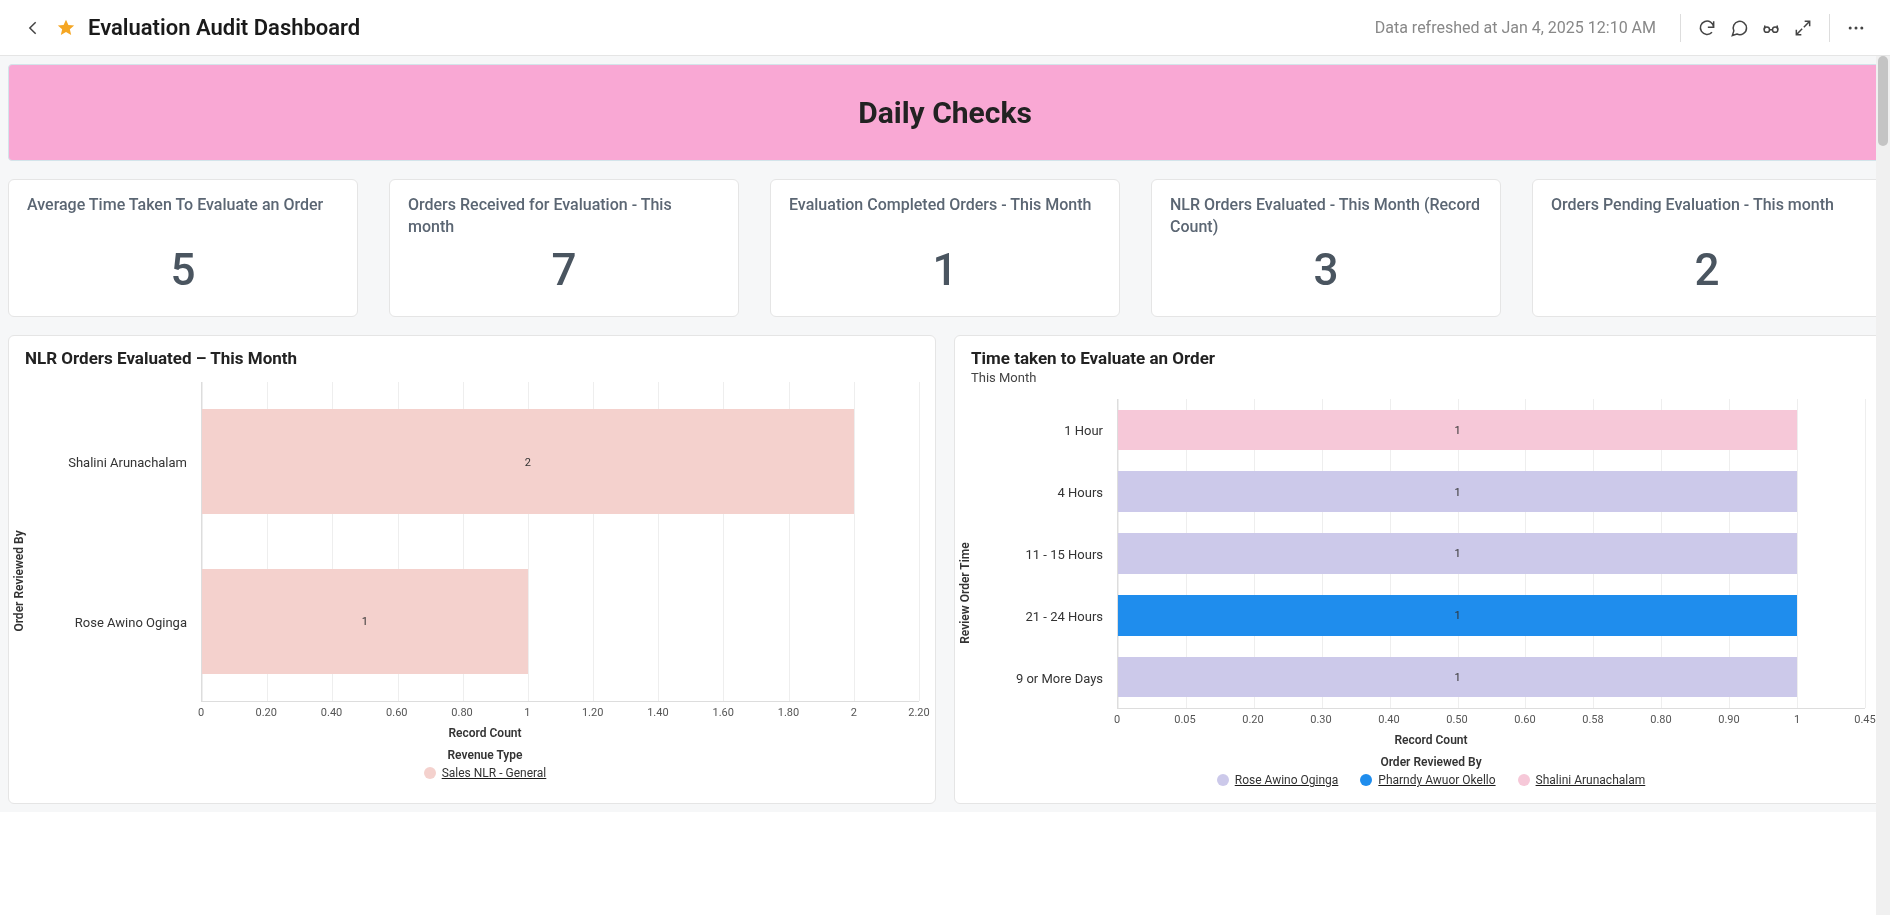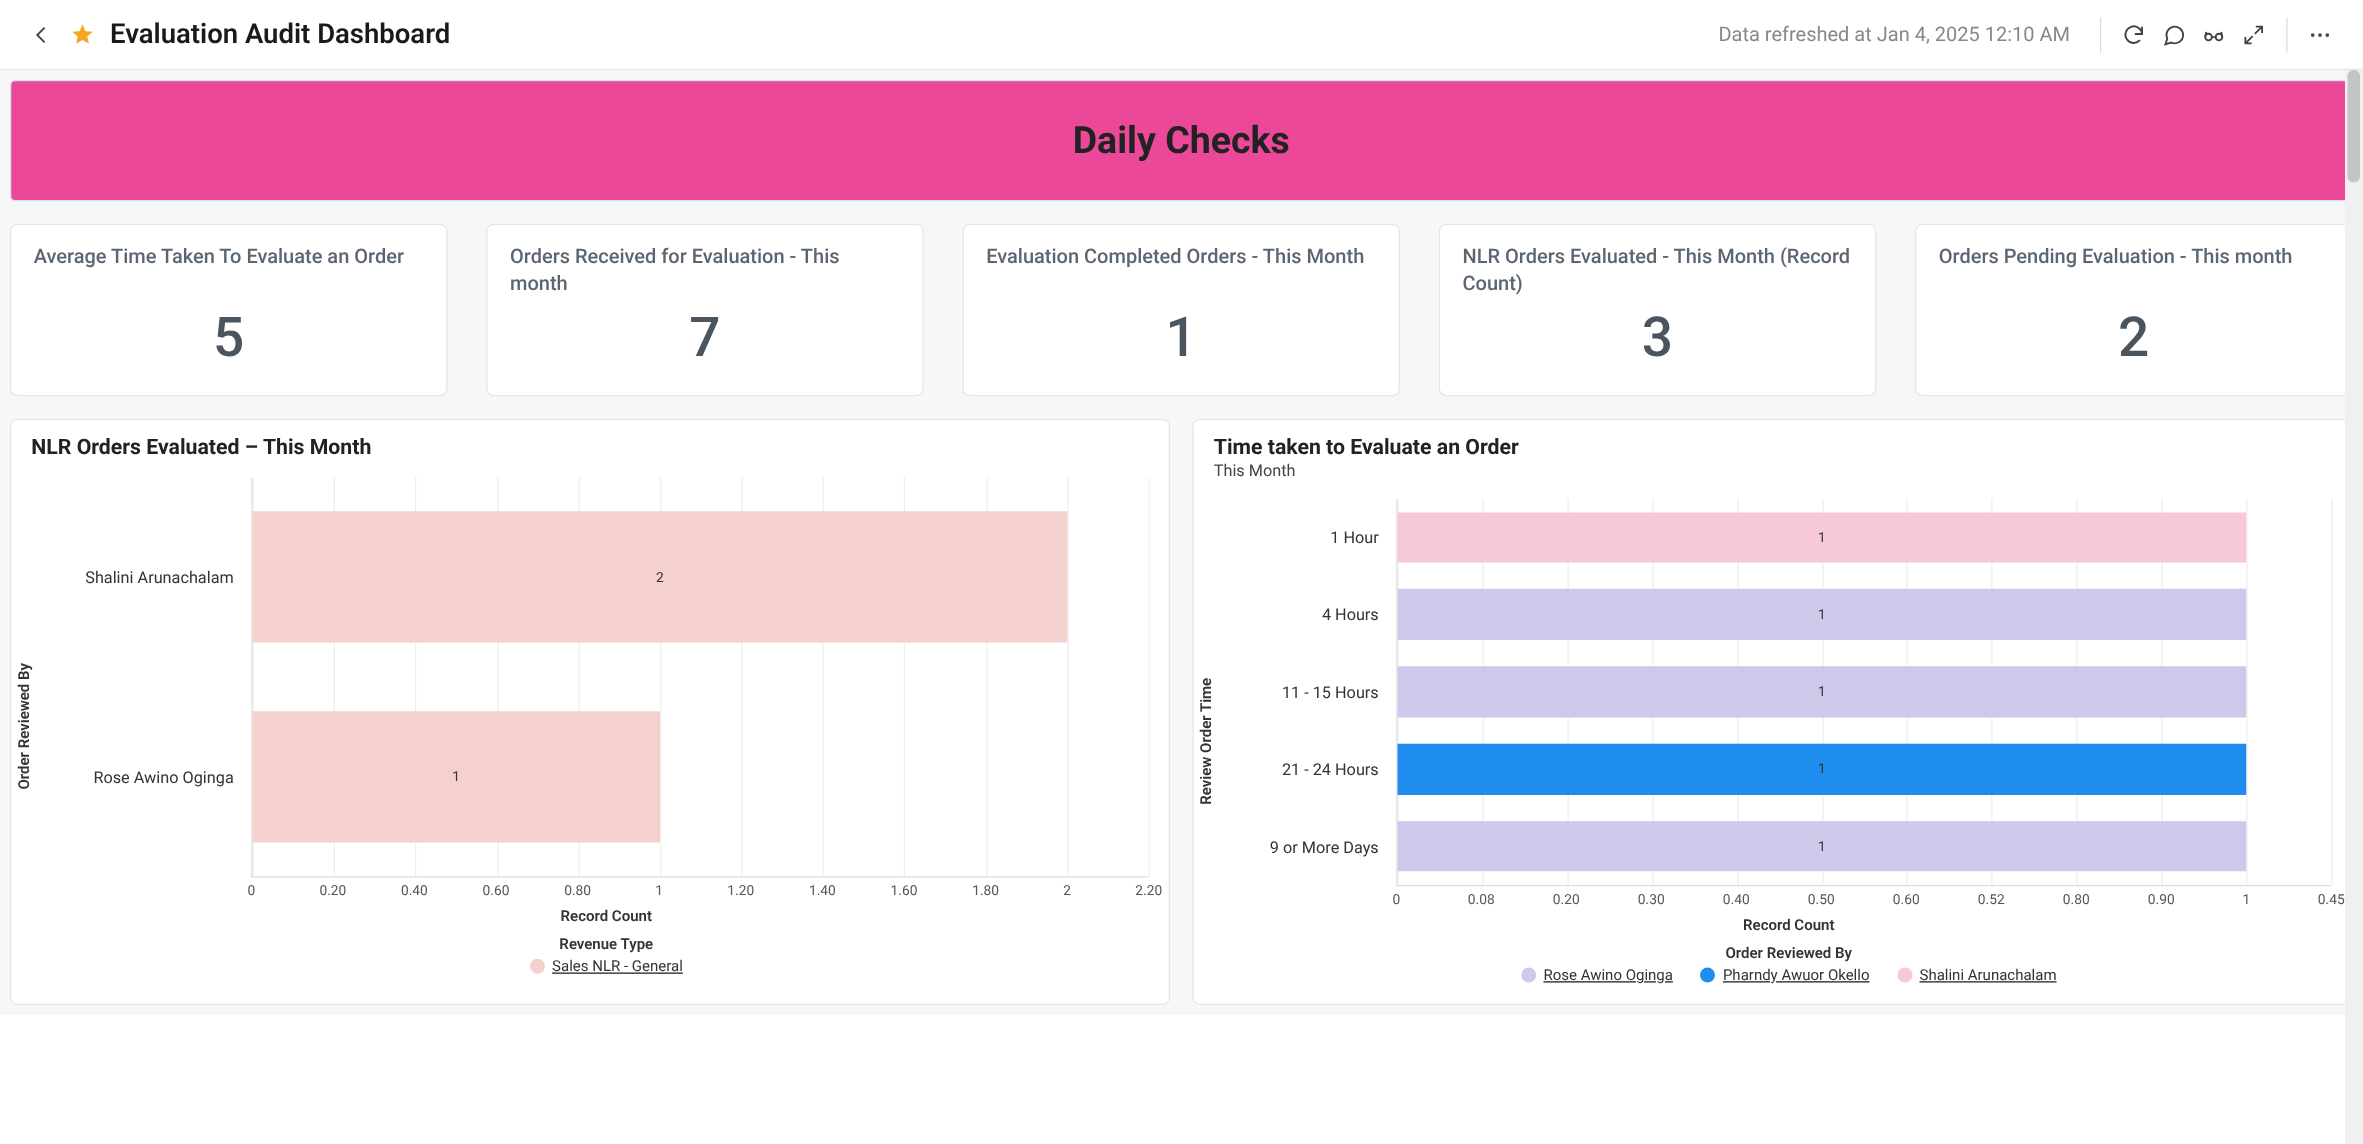--- a/index.html
+++ b/index.html
@@ -11,21 +11,21 @@
   .hdr .icon-btn { width:32px; height:32px; display:flex; align-items:center; justify-content:center; cursor:pointer; color:#444; border-radius:4px; }
   .hdr .star { color:#f5a623; }
   .hdr h1 { font-size:22px; font-weight:600; margin:0 0 0 6px; }
   .hdr .spacer { flex:1; }
   .hdr .refreshed { color:#888; font-size:16px; margin-right:14px;margin-left:34px;}
   .hdr .vr { width:1px; height:28px; background:#ddd; margin:0 10px;}
   .hdr svg { width:20px; height:20px; stroke:currentColor; fill:none; stroke-width:1.8; }
 
   
   .page { padding:8px; background:#f6f7f8; }
-  .banner { background:#ec4899; border:1px solid #d3e4ea; border-radius:4px; padding:30px 0; text-align:center; }
+  .banner { background:#f9a8d4; border:1px solid #d3e4ea; border-radius:4px; padding:30px 0; text-align:center; }
   .banner h2 { margin:0; font-size:30px; font-weight:700; color:#222; }
 
   .kpis { display:flex; gap:31px; margin:18px 0; }
   .kpi { flex:1; background:#fff; border:1px solid #e5e5e5; border-radius:6px; padding:14px 18px 20px; }
   .kpi .lbl { font-size:16px; color:#5b6673; font-weight:500; line-height:1.35; min-height:44px; }
   .kpi .val { font-size:44px; font-weight:500; color:#4a5560; text-align:center; margin-top:6px; }
 
   .charts { display:flex; gap:18px; }
   .card { flex:1; background:#fff; border:1px solid #e5e5e5; border-radius:6px; padding:12px 16px 16px; }
   .card .title { font-size:17px; font-weight:700; color:#222; }
@@ -252,27 +252,27 @@
                     <span class="dl">1</span>
                   </div>
                 </div>
               </div>
             </div>
           </div>
           <div style="display:flex">
             <div style="width:120px"></div>
             <div class="hbar-ticks" style="flex:1">
               <span style="left:0%">0</span>
-              <span style="left:9.090909090909092%">0.08</span>
+              <span style="left:9.090909090909092%">0.05</span>
               <span style="left:18.181818181818183%">0.20</span>
               <span style="left:27.27272727272727%">0.30</span>
               <span style="left:36.36363636363637%">0.40</span>
               <span style="left:45.45454545454545%">0.50</span>
               <span style="left:54.54545454545454%">0.60</span>
-              <span style="left:63.636363636363626%">0.52</span>
+              <span style="left:63.636363636363626%">0.58</span>
               <span style="left:72.72727272727273%">0.80</span>
               <span style="left:81.81818181818181%">0.90</span>
               <span style="left:90.9090909090909%">1</span>
               <span style="left:100%">0.45</span>
             </div>
           </div>
           <div class="xlabel">Record Count</div>
           <div class="legend">
             <div class="lg-title">Order Reviewed By</div>
           </div>

